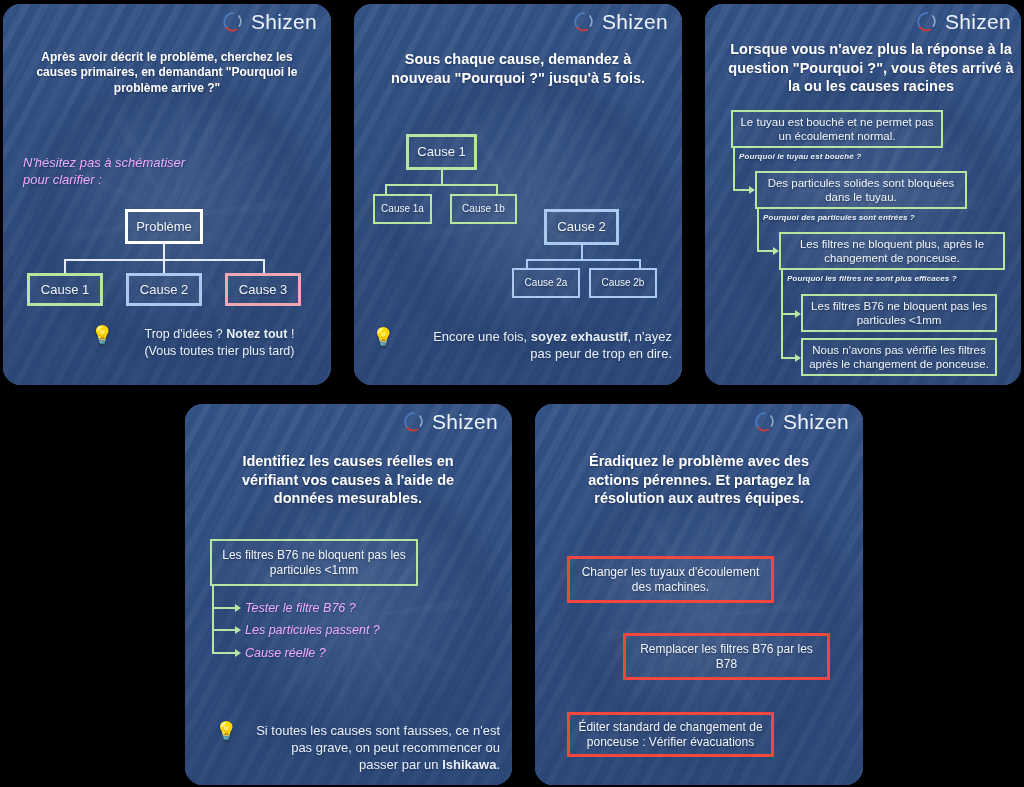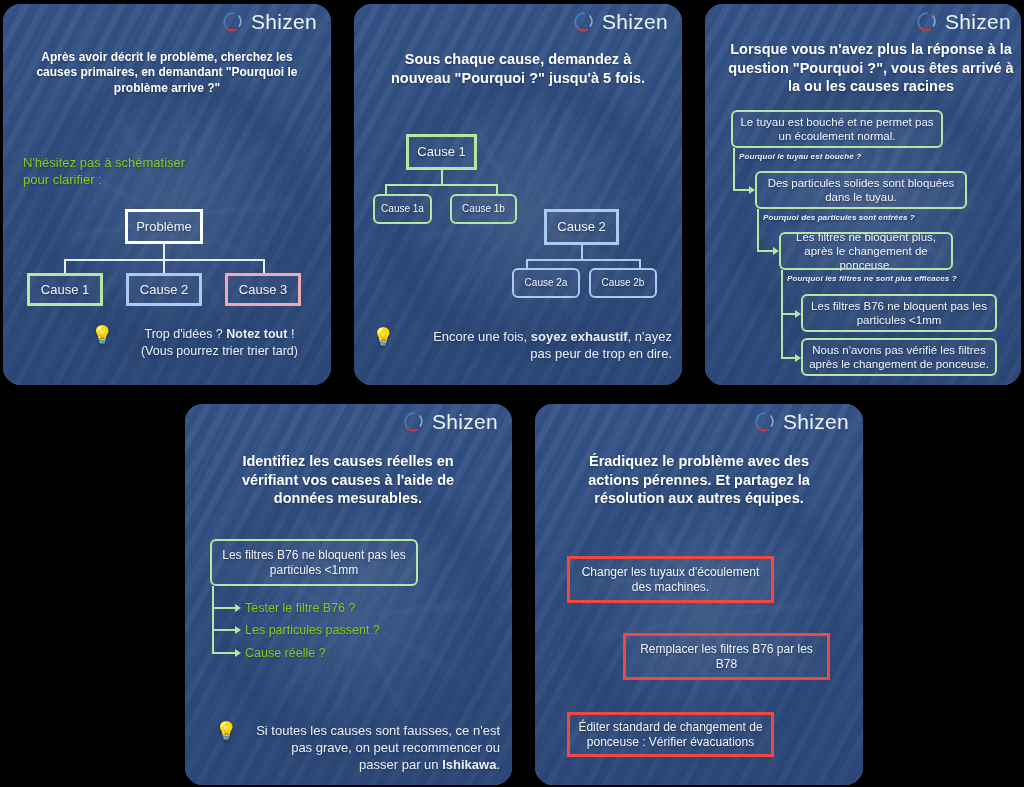--- a/index.html
+++ b/index.html
@@ -61,37 +61,38 @@
   }
 
   
   .heading{
     position:absolute; text-align:center; color:#ffffff;
     font-weight:bold; line-height:1.28;
     text-shadow:0 1px 2px rgba(10,20,40,.45);
   }
 
   .subtext{
-    position:absolute; color:#84cc16; line-height:1.32;
+    position:absolute; color:#f0abfc; line-height:1.32;
     text-shadow:0 1px 2px rgba(10,20,40,.35);
+    font-style:italic;
   }
 
   
   .box{
     position:absolute; display:flex; align-items:center; justify-content:center;
     text-align:center; color:#f2f6fc; line-height:1.22;
     background:rgba(255,255,255,0.03);
     text-shadow:0 1px 2px rgba(10,20,40,.5);
   }
   .box.white{ border:3px solid #ffffff; }
   .box.green{ border:3px solid #b6e6a0; }
   .box.blue { border:3px solid #aacaf0; }
   .box.pink { border:3px solid #f0a8b4; }
   .box.red  { border:3px solid #f2463f; }
-  .box.thin { border-width:2px;border-radius:6px; }
+  .box.thin { border-width:2px; }
 
   
   .ln{ position:absolute; background:#cdd9ea; }
   .ln.green{ background:#b6e6a0; }
   .ln.white{ background:#e6edf7; }
   .ln.blue{ background:#aacaf0; }
 
   .arrow{ position:absolute; width:0; height:0; }
 
   
@@ -149,21 +150,21 @@
         <span>Cause 2</span>
       </div>
       <div class="box pink" style="left:222px; top:269px; width:76px; height:33px; font-size:13px;">
         <span>Cause 3</span>
       </div>
 
       <div class="tip" style="left:88px; top:322px; width:230px;">
         <span class="bulb">💡</span>
         <span class="txt" style="font-size:12.5px; text-align:center; width:196px;">
           <span>Trop d'idées ? </span><b>Notez tout</b><span> !</span><br>
-          <span>(Vous pourrez trier trier tard)</span>
+          <span>(Vous toutes trier plus tard)</span>
         </span>
       </div>
 
     </div>
   </div>
 
   <div class="card" style="left:354px; top:4px; width:328px; height:381px;">
     <div class="bg"></div>
     <div class="tint"></div>
     <div class="content">
@@ -251,21 +252,21 @@
 
       <div class="box green thin" style="left:50px; top:167px; width:212px; height:38px; font-size:11.5px; padding:0 6px;">
         <span>Des particules solides sont bloquées dans le tuyau.</span>
       </div>
       <div class="why" style="left:58px; top:209px;">Pourquoi des particules sont entrées ?</div>
 
       <div class="ln green" style="left:52px; top:205px; width:1.5px; height:42px;"></div>
       <div class="ln green" style="left:52px; top:246px; width:18px; height:1.5px;"></div>
       <div class="arrow" style="left:68px; top:243px; border-left:6px solid #b6e6a0; border-top:4px solid transparent; border-bottom:4px solid transparent;"></div>
 
-      <div class="box green thin" style="left:74px; top:228px; width:174px; height:38px; font-size:11.5px; padding:0 6px;">
+      <div class="box green thin" style="left:74px; top:228px; width:226px; height:38px; font-size:11.5px; padding:0 6px;">
         <span>Les filtres ne bloquent plus, après le changement de ponceuse.</span>
       </div>
       <div class="why" style="left:82px; top:270px;">Pourquoi les filtres ne sont plus efficaces ?</div>
 
       <div class="ln green" style="left:76px; top:266px; width:1.5px; height:44px;"></div>
       <div class="ln green" style="left:76px; top:309px; width:16px; height:1.5px;"></div>
       <div class="arrow" style="left:90px; top:306px; border-left:6px solid #b6e6a0; border-top:4px solid transparent; border-bottom:4px solid transparent;"></div>
 
       <div class="ln green" style="left:76px; top:309px; width:1.5px; height:46px;"></div>
       <div class="ln green" style="left:76px; top:353px; width:16px; height:1.5px;"></div>

